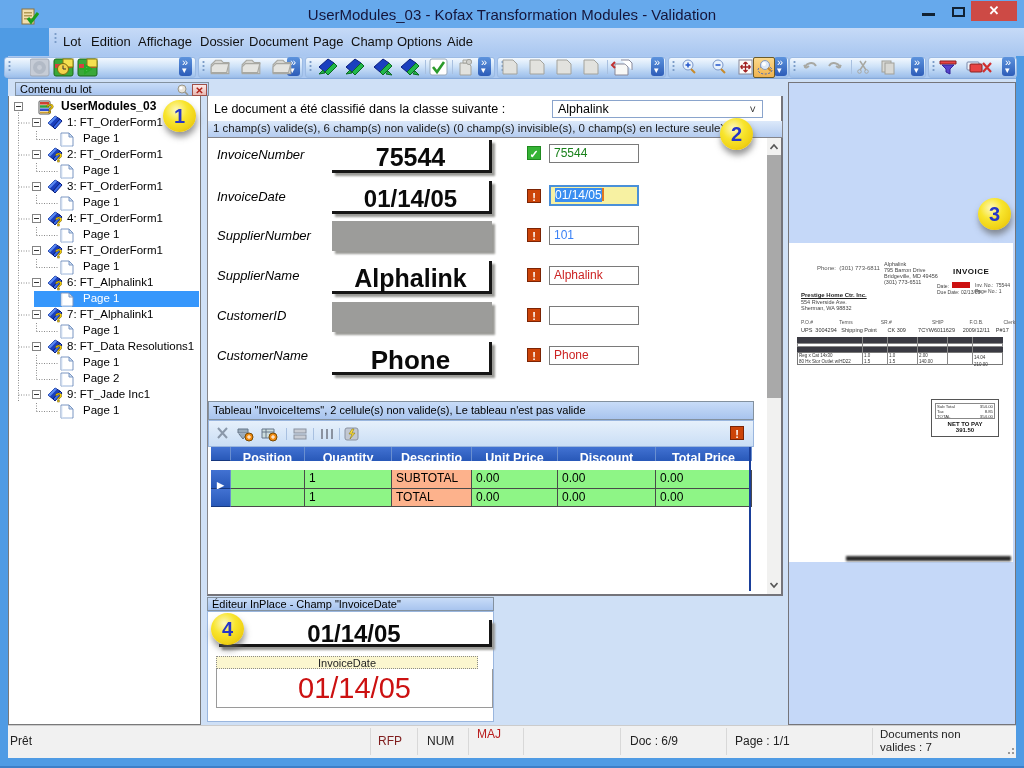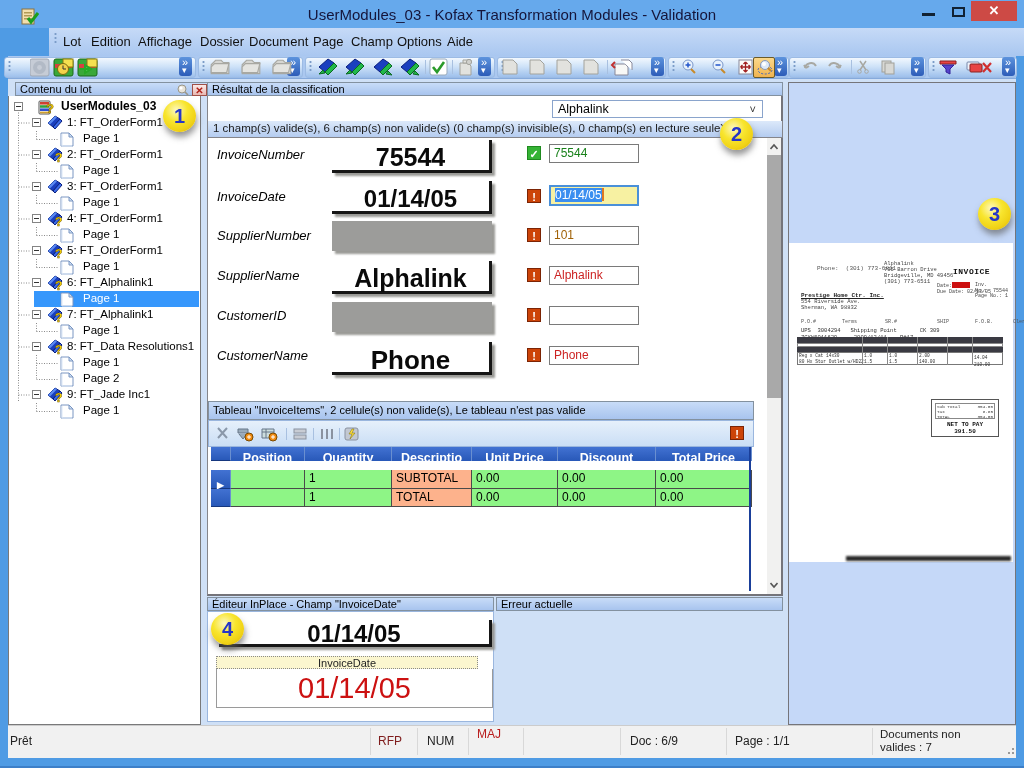--- a/index.html
+++ b/index.html
@@ -36,21 +36,21 @@
   .vicon { position:absolute; left:319px; width:14px; height:14px; font-size:11px; font-weight:bold; text-align:center; line-height:14px; }
   .ficon-ok { background:#35b335; border:1px solid #1f8a1f; color:#fff; }
   .ficon-bad { background:#cc4408; border:1px solid #7c2404; color:#fff; }
   .ftext { position:absolute; left:341px; width:90px; height:19px; border:1px solid #7a7a7a; background:#fff; font-size:12px; line-height:17px; padding-left:4px; }
   
   #inplace-hdr { left:199px; top:518px; width:287px; }
   #inplace-body { left:199px; top:532px; width:287px; height:111px; background:#fff; border:1px solid #9ab6de; }
   #err-hdr { left:488px; top:518px; width:287px; }
   #err-body { left:488px; top:532px; width:287px; height:111px; background:#fff; border:1px solid #9ab6de; }
   
-  #right-panel { left:780px; top:3px; width:228px; height:643px; background:#c5d8f8; border:1px solid #75757a;font-family:Liberation Mono, monospace; }
+  #right-panel { left:780px; top:3px; width:228px; height:643px; background:#c5d8f8; border:1px solid #75757a; }
   
   #statusbar { left:8px; top:725px; width:1008px; height:33px; background:#f1f1f1; border-top:1px solid #cccccc; font-size:12px; color:#222; }
   .sb-sep { position:absolute; top:2px; width:1px; height:27px; background:#d8d8d8; }
   
   .balloon { position:absolute; width:33px; height:32px; border-radius:50%;
      background:radial-gradient(circle at 40% 32%, #fdf8c0 0%, #f8e52e 38%, #f0d216 68%, #dcb40a 92%, #c89e06 100%);
      box-shadow:1px 5px 6px rgba(95,95,95,.65);
      color:#2636c8; font-weight:bold; font-size:20px; text-align:center; line-height:32px; }
 </style>
 </head>
@@ -431,22 +431,22 @@
       </svg>
 <div class="trow" style="left:58px;top:292px">9: FT_Jade Inc1</div>
 <svg class="abs" style="left:51px;top:308px" width="14" height="15" viewBox="0 0 14 15">
         <path d="M1 1 h8 l4 4 v9 h-12 z" fill="#fff" stroke="#7a96c2"></path>
         <path d="M9 1 l4 4 h-4 z" fill="#cfe0f4" stroke="#7a96c2"></path>
         <path d="M2 2 v12 h10" fill="none" stroke="#dce8f8"></path>
       </svg>
 <div class="trow" style="left:74px;top:308px">Page 1</div>
 </div>
 
-  <div class="panel-hdr" id="main-hdr">Résultat de la classification</div>
   <div class="abs" id="class-row">
+    <div class="abs" style="left:6px;top:6px;font-size:12.5px">Le document a été classifié dans la classe suivante :</div>
     <div class="abs" style="left:344px;top:4px;width:211px;height:18px;border:1px solid #8aa4cc;background:#fff;font-size:12.5px;line-height:16px;padding-left:5px">Alphalink
       <span style="position:absolute;right:6px;top:0px;color:#333;font-size:11px">˅</span></div>
   </div>
   <div class="abs" id="status-line">1 champ(s) valide(s), 6 champ(s) non valide(s) (0 champ(s) invisible(s), 0 champ(s) en lecture seule)</div>
   <div class="abs" id="client">
     <div class="flabel" style="top:9px">InvoiceNumber</div>
     <div class="flabel" style="top:51px">InvoiceDate</div>
     <div class="flabel" style="top:90px">SupplierNumber</div>
     <div class="flabel" style="top:130px">SupplierName</div>
     <div class="flabel" style="top:170px">CustomerID</div>
@@ -470,21 +470,21 @@
     <div class="vicon ficon-ok" style="top:8px">✓</div>
     <div class="vicon ficon-bad" style="top:51px">!</div>
     <div class="vicon ficon-bad" style="top:90px">!</div>
     <div class="vicon ficon-bad" style="top:130px">!</div>
     <div class="vicon ficon-bad" style="top:170px">!</div>
     <div class="vicon ficon-bad" style="top:210px">!</div>
 
     <div class="ftext" style="top:6px;color:#18801a">75544</div>
     <div class="ftext" style="top:47px;height:21px;background:#f7f1a2;border:2px solid #4a90d9;line-height:17px">
       <span style="background:#3a8ef0;color:#fff">01/14/05</span><span style="display:inline-block;width:2px;height:13px;background:#e07820;vertical-align:-2px"></span></div>
-    <div class="ftext" style="top:88px;color:#a16207">101</div>
+    <div class="ftext" style="top:88px;color:#3b82f6">101</div>
     <div class="ftext" style="top:128px;color:#cc2222">Alphalink</div>
     <div class="ftext" style="top:168px"></div>
     <div class="ftext" style="top:208px;color:#cc2222">Phone</div>
 
     <div class="panel-hdr" style="left:0px;top:263px;width:546px;height:19px;line-height:17px">Tableau "InvoiceItems", 2 cellule(s) non valide(s), Le tableau n'est pas valide</div>
     <div class="abs" style="left:0px;top:282px;width:546px;height:27px;background:linear-gradient(#e6f0fb,#cadef5);border:1px solid #9ab6de">
       <svg class="abs" style="left:7px;top:5px" width="160" height="16" viewBox="0 0 160 16">
         <path d="M2 2 l9 10 m0 -10 l-9 10" stroke="#8a98aa" stroke-width="2"></path>
         <path d="M22 3 h10 v4 h-10 z M23 8 l4 5 4 -5" fill="#9ab" stroke="#678"></path>
         <circle cx="33" cy="11" r="4" fill="#f08a10" stroke="#7a4a00"></circle>
@@ -561,21 +561,20 @@
   <div class="panel-hdr" id="inplace-hdr">Éditeur InPlace - Champ "InvoiceDate"</div>
   <div class="abs" id="inplace-body">
     <div class="abs" style="left:11px;top:8px;width:273px;height:27px;background:#fff;border-bottom:3px solid #161616;border-right:3px solid #161616;box-shadow:3px 3px 2px #9a9a96">
       <div style="width:100%;text-align:center;font-weight:bold;font-size:24px;color:#0a0a0a;margin-top:0px">01/14/05</div>
     </div>
     <div class="abs" style="left:8px;top:44px;width:262px;height:13px;background:#fbf6cf;border:1px dotted #8a8a8a;font-size:11px;text-align:center;line-height:12px;color:#222">InvoiceDate</div>
     <div class="abs" style="left:8px;top:57px;width:277px;height:39px;background:#fff;border:1px solid #9a9a9a;border-top:none">
       <div style="width:100%;text-align:center;font-size:29px;color:#cc1111;margin-top:3px">01/14/05</div>
     </div>
   </div>
-  <div class="panel-hdr" id="err-hdr">Erreur actuelle</div>
 
   <div class="abs" id="right-panel">
     <div class="abs" id="thumb" style="left:0px;top:160px;width:224px;height:319px;background:#fff;color:#333">
       <div class="abs" style="left:28px;top:22px;font-size:6px;color:#555">Phone:&nbsp;&nbsp;(301) 773-6811</div>
       <div class="abs" style="left:95px;top:18px;font-size:5.5px;line-height:6px;color:#444">Alphalink<br>795 Barron Drive<br>Bridgeville, MD 49456<br>(301) 773-6511</div>
       <div class="abs" style="left:164px;top:24px;font-size:8px;font-weight:bold;color:#111;letter-spacing:.5px">INVOICE</div>
       <div class="abs" style="left:148px;top:40px;font-size:5px;color:#444">Date:</div>
       <div class="abs" style="left:163px;top:39px;width:18px;height:6px;background:#cc1111"></div>
       <div class="abs" style="left:148px;top:46px;font-size:5px;color:#444">Due Date: 02/13/05</div>
       <div class="abs" style="left:186px;top:40px;font-size:5px;line-height:5.5px;color:#444">Inv. No.:&nbsp;&nbsp;75544<br>Page No.: 1</div>

